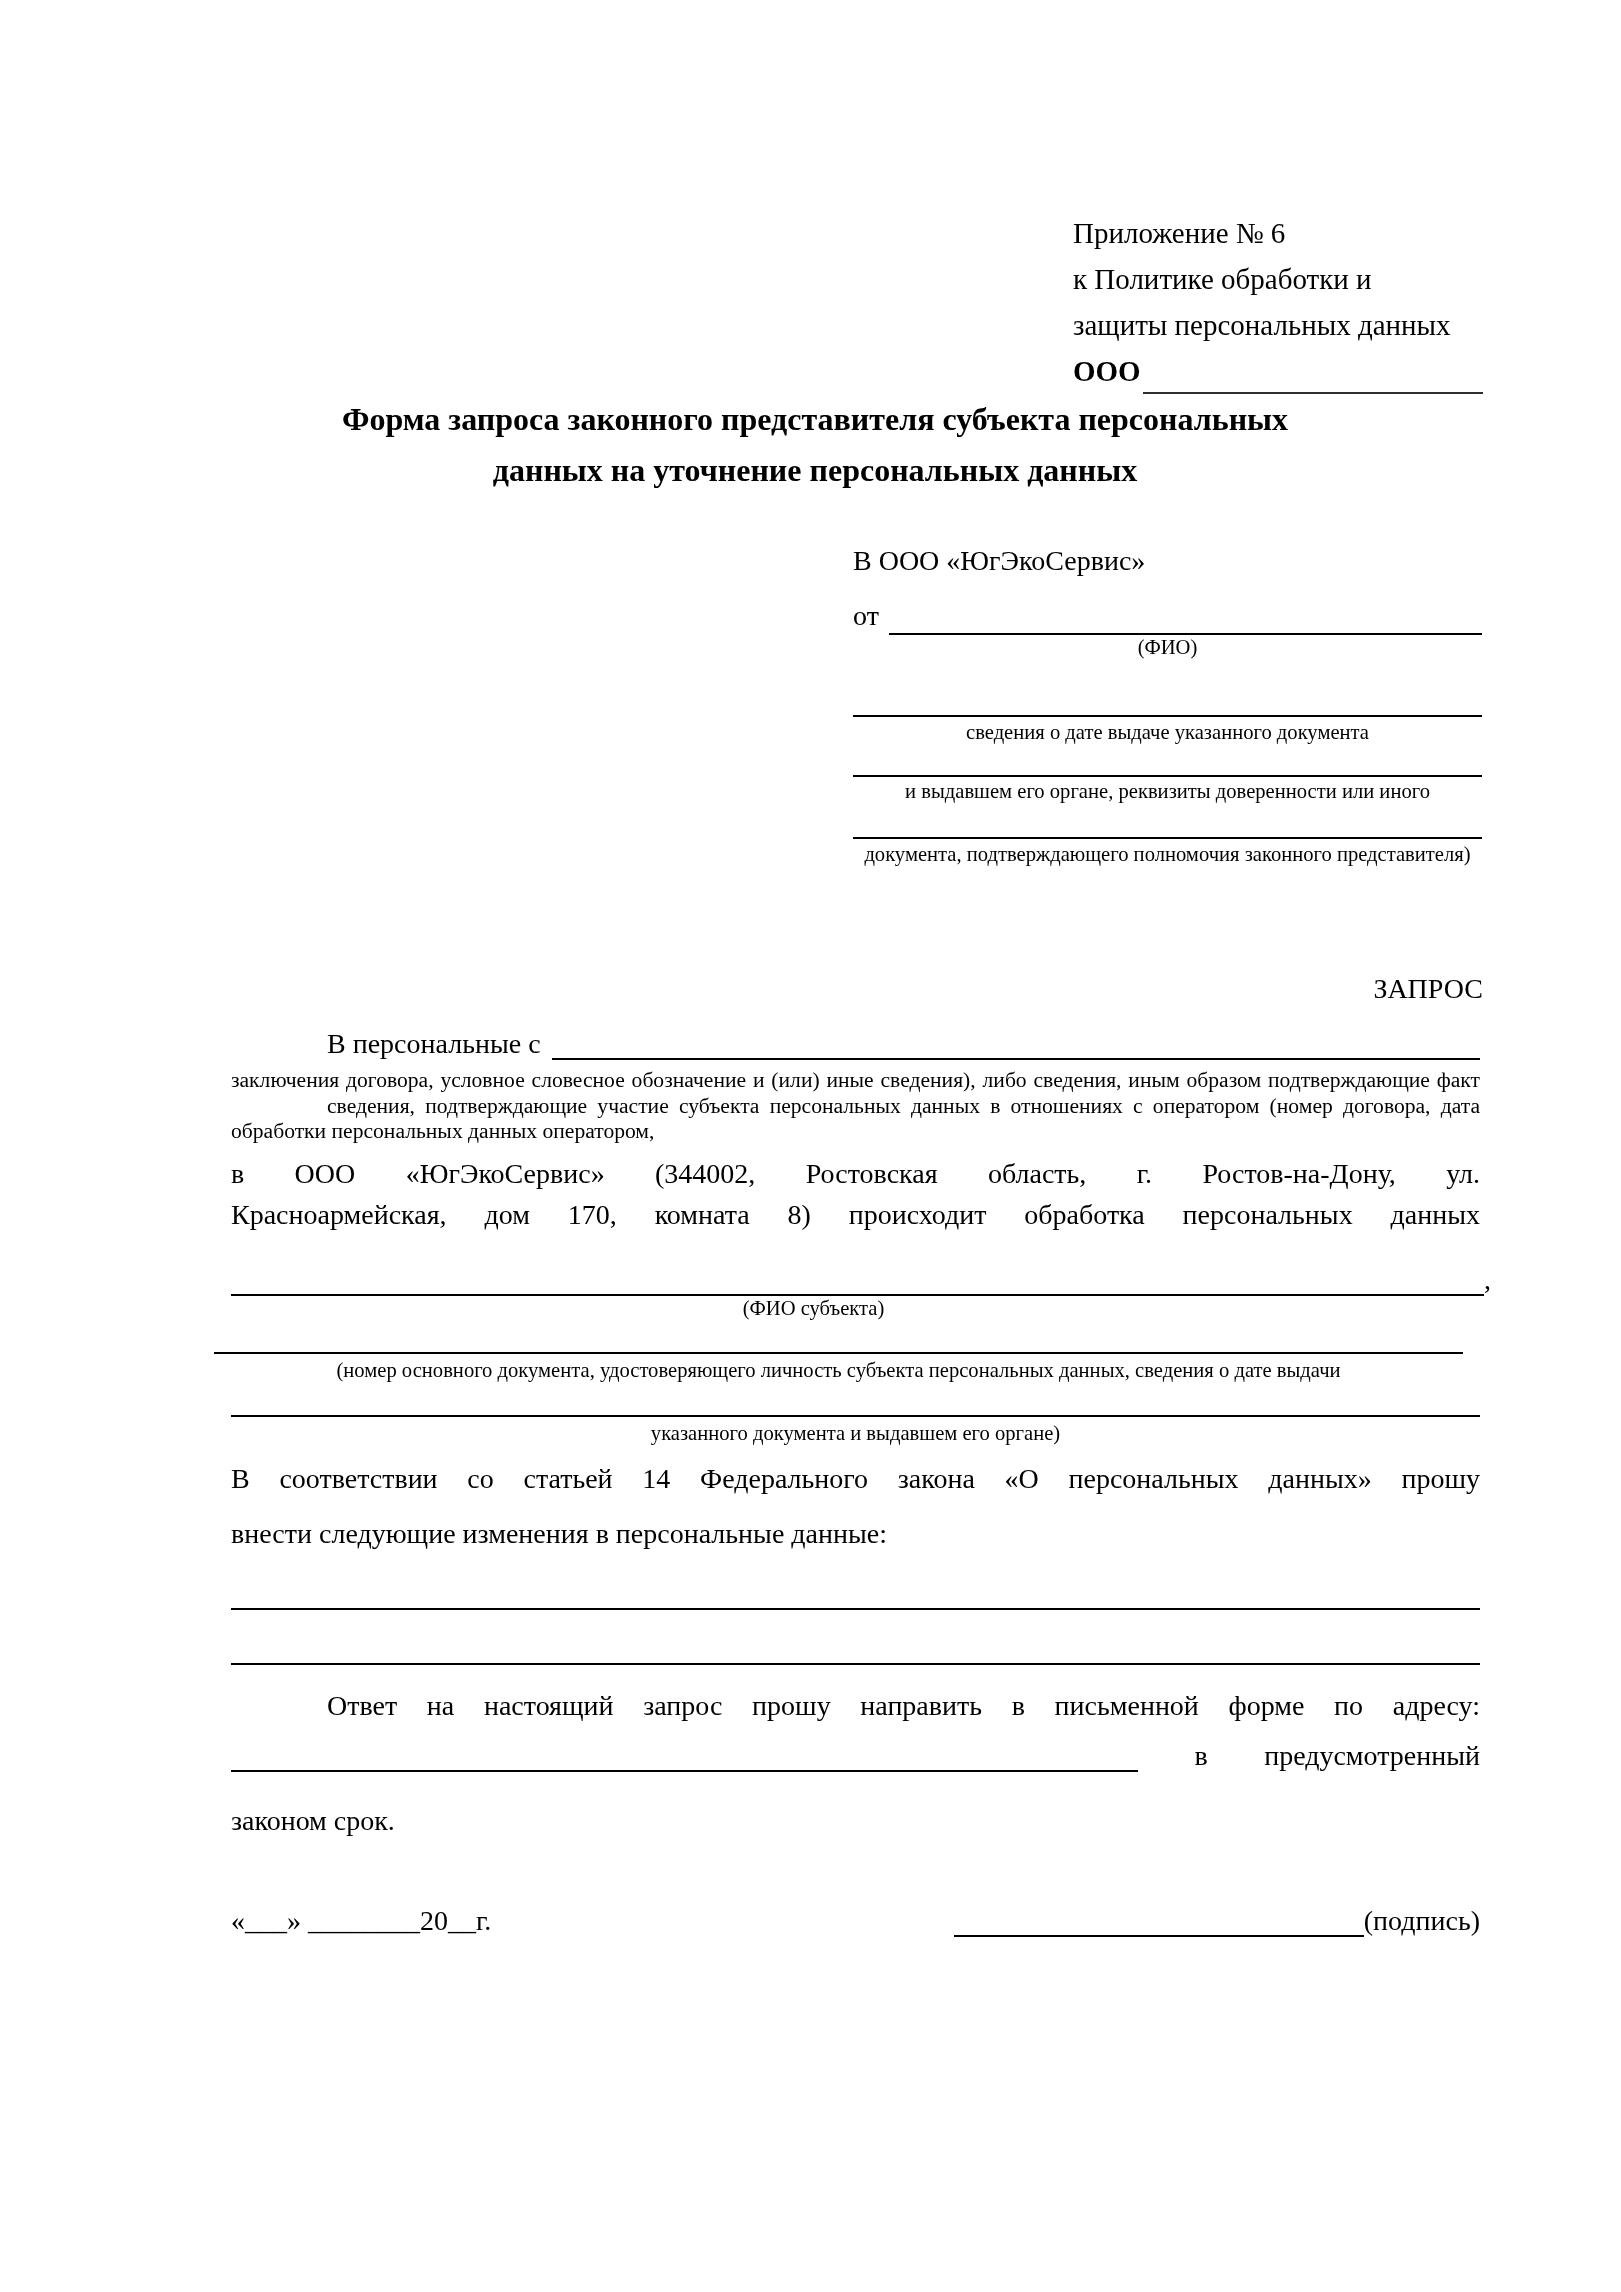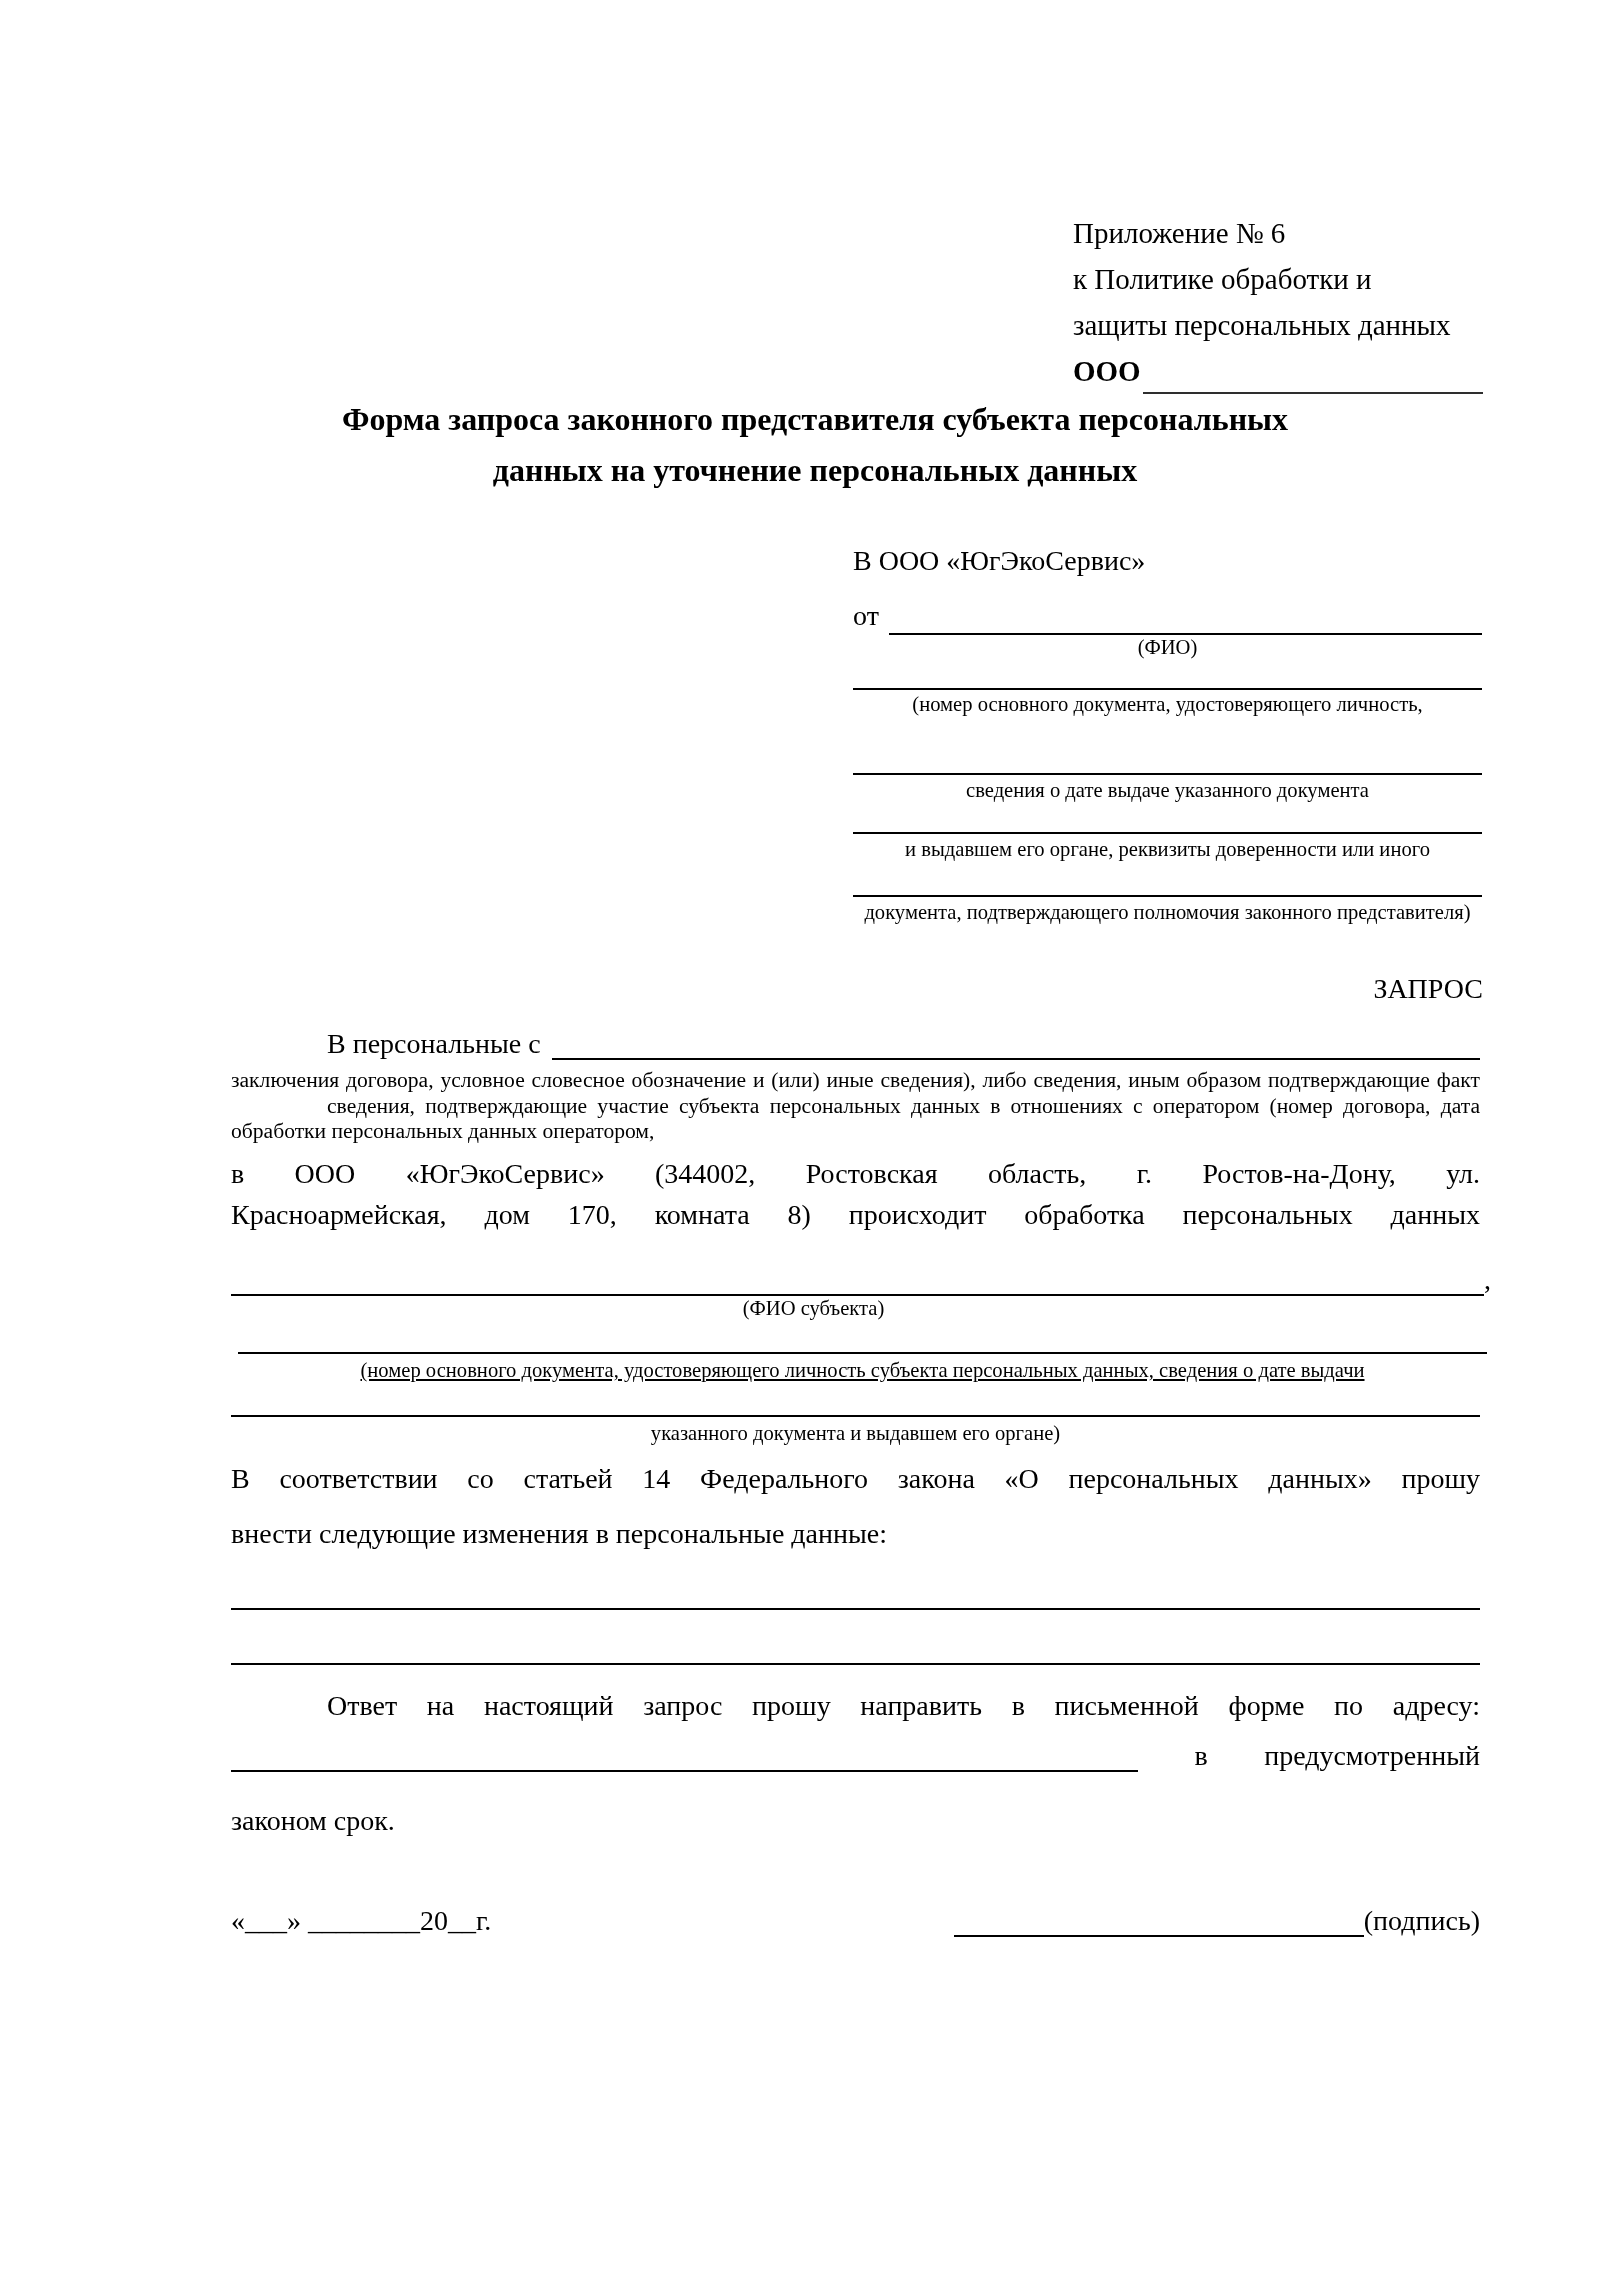--- a/index.html
+++ b/index.html
@@ -42,21 +42,21 @@
   .fine{left:231px;top:1068px;width:1249px;font-size:21.6px;line-height:25.5px;}
   .fine .ind{text-indent:96px;}
   .jline{text-align:justify;text-align-last:justify;}
   
   .oper{left:231px;top:1153px;width:1249px;line-height:41px;}
   
   .subj-line{left:231px;top:1264px;width:1260px;display:flex;align-items:flex-end;}
   .subj-line .fill{height:25.5px;}
   .subj-caption{left:147px;top:1296px;width:1333px;}
   
-  .docline1{left:238px;top:1352px;width:1249px;text-decoration:underline;}
+  .docline1{left:214px;top:1352px;width:1249px;}
   .docline2{left:231px;top:1415px;width:1249px;}
   .docline1 .cap,.docline2 .cap{padding-top:3.9px;}
   
   .art{left:231px;top:1451px;width:1249px;line-height:55px;}
   
   .blank1{left:231px;top:1608px;width:1249px;}
   .blank2{left:231px;top:1663px;width:1249px;}
   
   .reply1{left:231px;top:1684px;width:1249px;line-height:43px;text-indent:96px;}
   .reply2{left:231px;top:1737px;width:1249px;display:flex;align-items:flex-end;
@@ -90,24 +90,20 @@
   </div>
 
   <div class="abs addr">
     <div>В ООО «ЮгЭкоСервис»</div>
     <div class="from-row">
       <span>от</span>
       <span class="fill"></span>
     </div>
     <div class="cap">(ФИО)</div>
 
-    <div class="pair p1">
-      <div class="fline"></div>
-      <div class="cap">(номер основного документа, удостоверяющего личность,</div>
-    </div>
     <div class="pair p2">
       <div class="fline"></div>
       <div class="cap">сведения о дате выдаче указанного документа</div>
     </div>
     <div class="pair p3">
       <div class="fline"></div>
       <div class="cap">и выдавшем его органе, реквизиты доверенности или иного</div>
     </div>
     <div class="pair p4">
       <div class="fline"></div>

